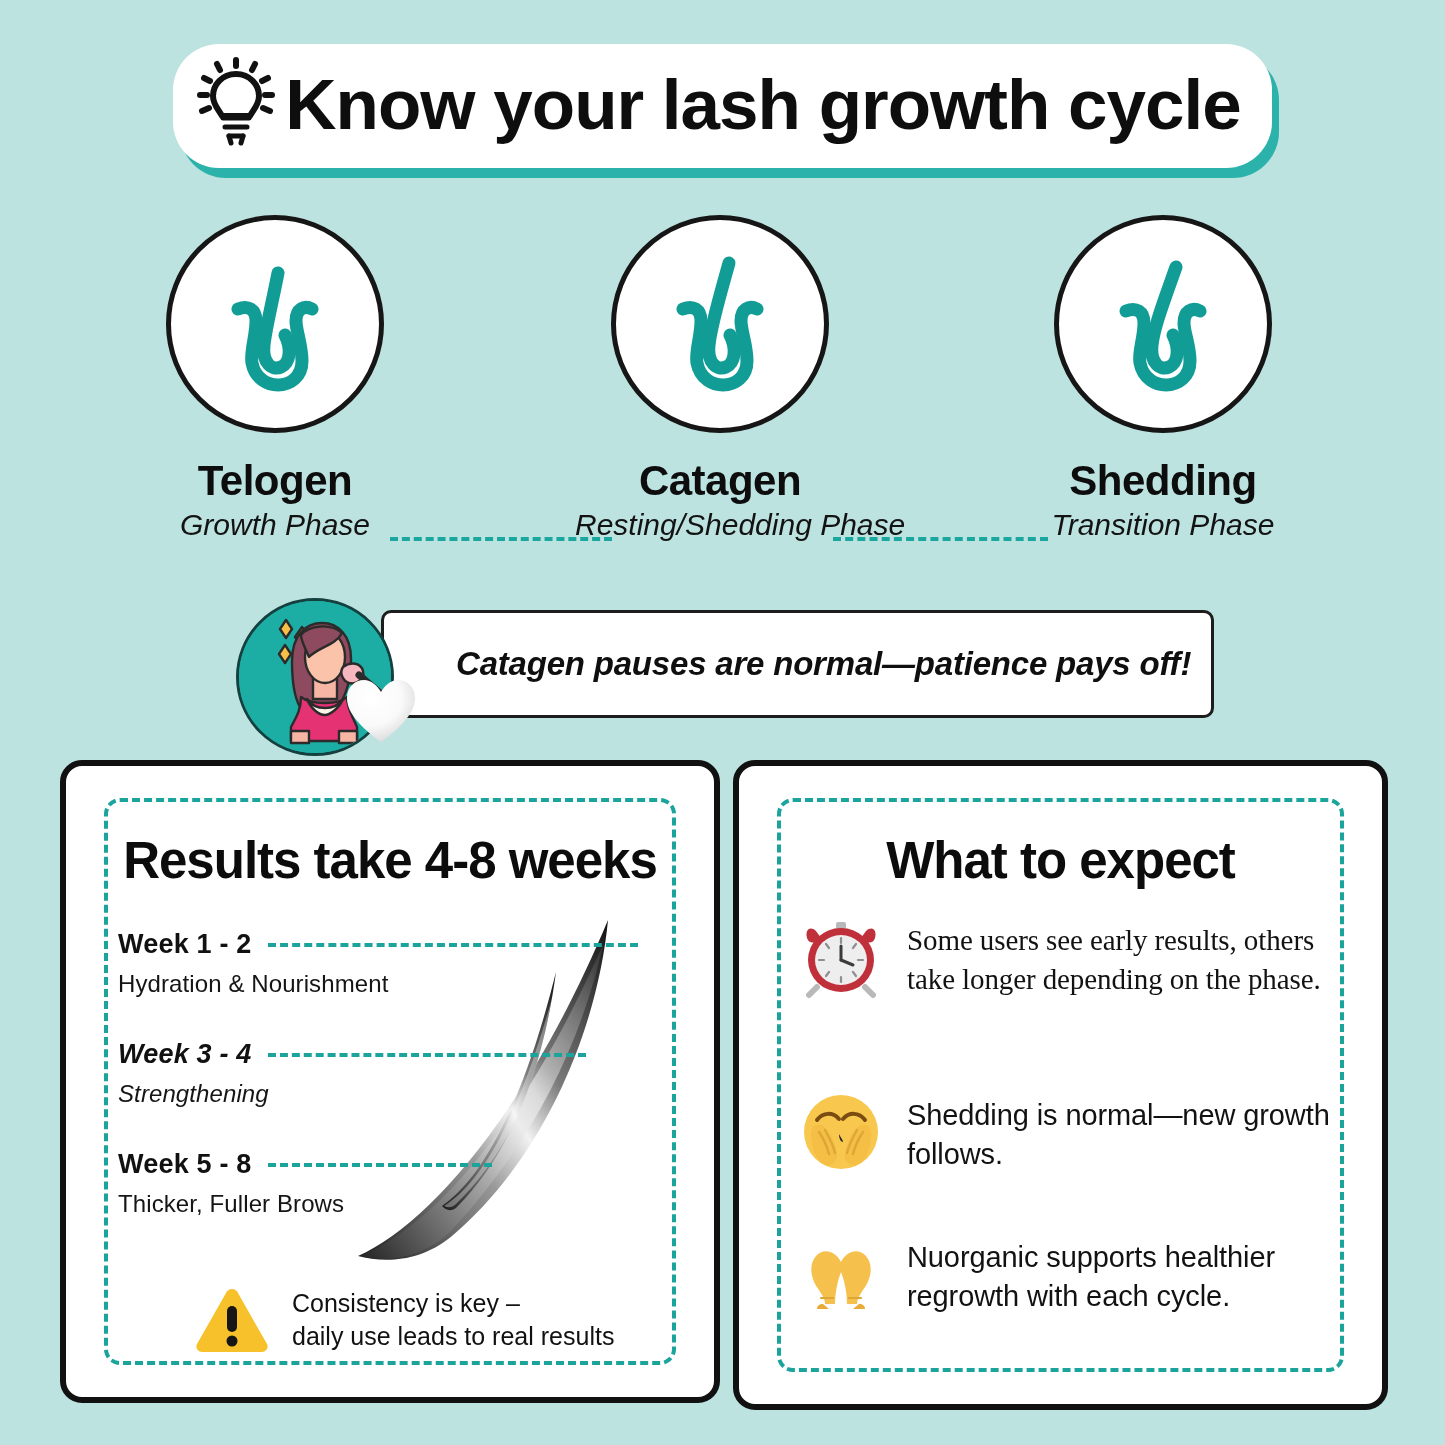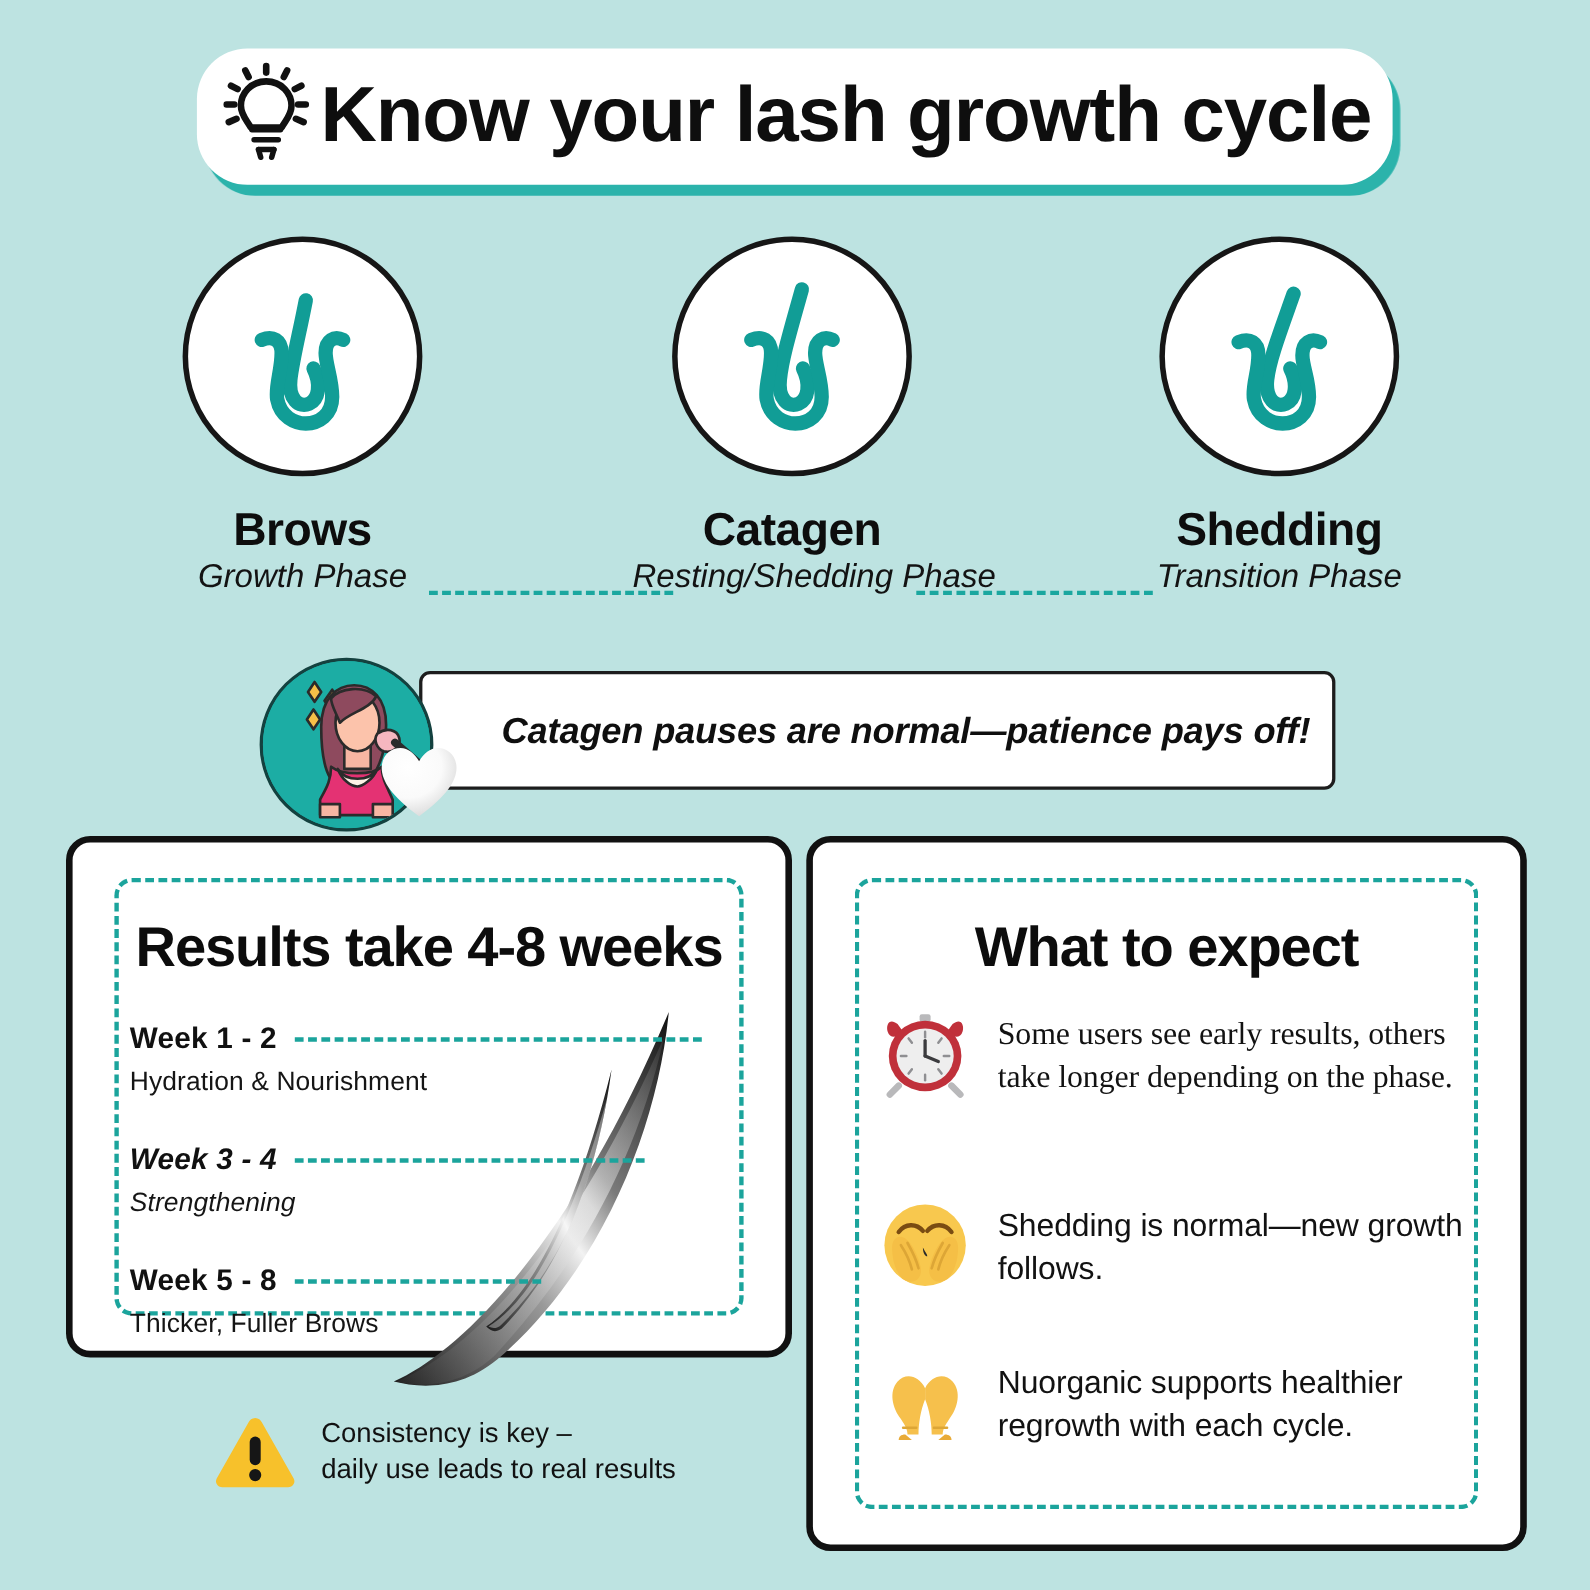--- a/index.html
+++ b/index.html
@@ -14,21 +14,21 @@
 
   
   .title-wrap{
     position:absolute;left:0;right:0;top:44px;
     display:flex;justify-content:center;align-items:center;
   }
   .sticker{
     position:relative;
     display:flex;align-items:center;gap:10px;
     background:#ffffff;
-    padding:14px 19px 18px 24px;
+    padding:14px 31px 18px 24px;
     border-radius:46px;
     filter: drop-shadow(7px 10px 0px #2bb3ab);
   }
   .bulb-icon{width:78px;height:96px;flex:0 0 auto;margin-top:-4px;}
   .title-text{
     font-family:"Liberation Sans", sans-serif;
     font-weight:bold;
     font-size:71px;
     line-height:1;
     color:#0e0e0e;
@@ -88,21 +88,21 @@
   }
   .heart3d{
     position:absolute;left:108px;top:78px;width:74px;height:70px;z-index:4;
   }
 
   
   .card{
     position:absolute;background:#ffffff;
     border:6px solid #111111;border-radius:22px;box-sizing:border-box;
   }
-  #card-left{left:60px;top:760px;width:660px;height:474px;padding-left:32px;}
+  #card-left{left:60px;top:760px;width:660px;height:643px;padding-left:32px;}
   #card-right{left:733px;top:760px;width:655px;height:650px;}
   .dashbox{
     position:absolute;left:38px;top:32px;right:38px;bottom:32px;
     border:4px dashed #1ba49c;border-radius:16px;
   }
   .card-title{
     position:absolute;left:0;right:0;text-align:center;
     font-size:51px;font-weight:bold;color:#0c0c0c;letter-spacing:-1px;
   }
   #left-title{top:65px;}
@@ -176,21 +176,21 @@
 
     <div class="phase" id="phase-0">
       <div class="circle">
         <svg class="follicle" viewBox="0 0 118 150">
           <g fill="none" stroke="#119d96" stroke-width="13" stroke-linecap="round" stroke-linejoin="round">
             <path d="M62 24 C56 55 50 78 48 96 C46 114 56 122 65 118 C74 114 76 100 69 86"></path>
             <path d="M22 60 C32 56 40 60 40 72 C40 88 34 102 36 114 C39 130 52 136 62 136 C74 136 86 128 86 112 C86 96 80 82 80 72 C80 60 88 56 96 60"></path>
           </g>
         </svg>
       </div>
-      <div class="phase-name">Brows</div>
+      <div class="phase-name">Telogen</div>
       <div class="phase-sub">Growth Phase</div>
     </div>
 
     <div class="phase" id="phase-1">
       <div class="circle">
         <svg class="follicle" viewBox="0 0 118 150">
           <g fill="none" stroke="#119d96" stroke-width="13" stroke-linecap="round" stroke-linejoin="round">
             <path d="M68 14 C58 50 50 76 48 96 C46 114 56 122 65 118 C74 114 76 100 69 86"></path>
             <path d="M22 60 C32 56 40 60 40 72 C40 88 34 102 36 114 C39 130 52 136 62 136 C74 136 86 128 86 112 C86 96 80 82 80 72 C80 60 88 56 96 60"></path>
           </g>

